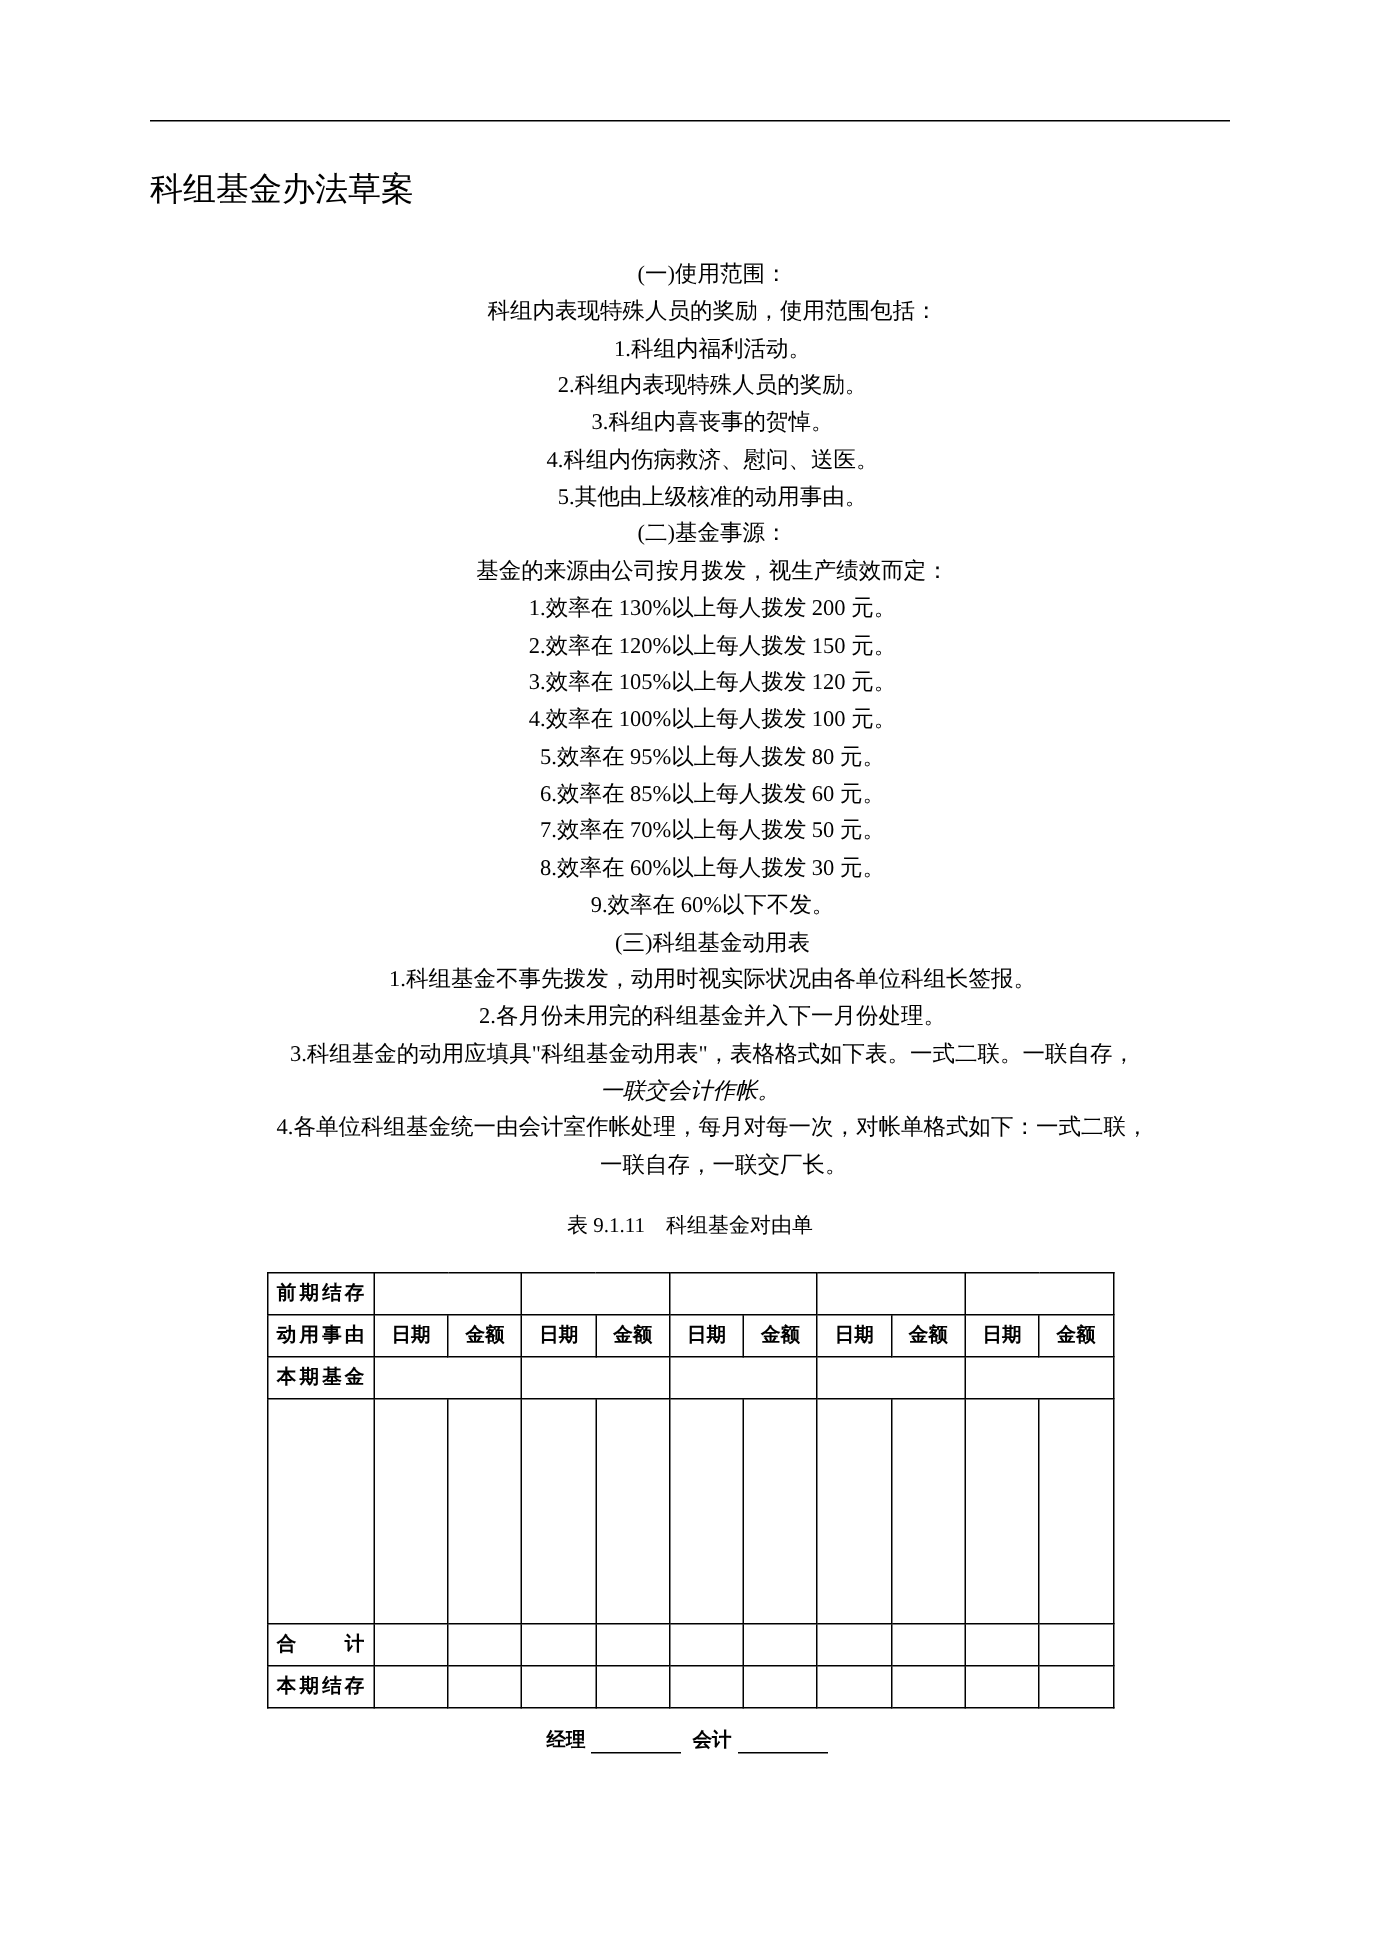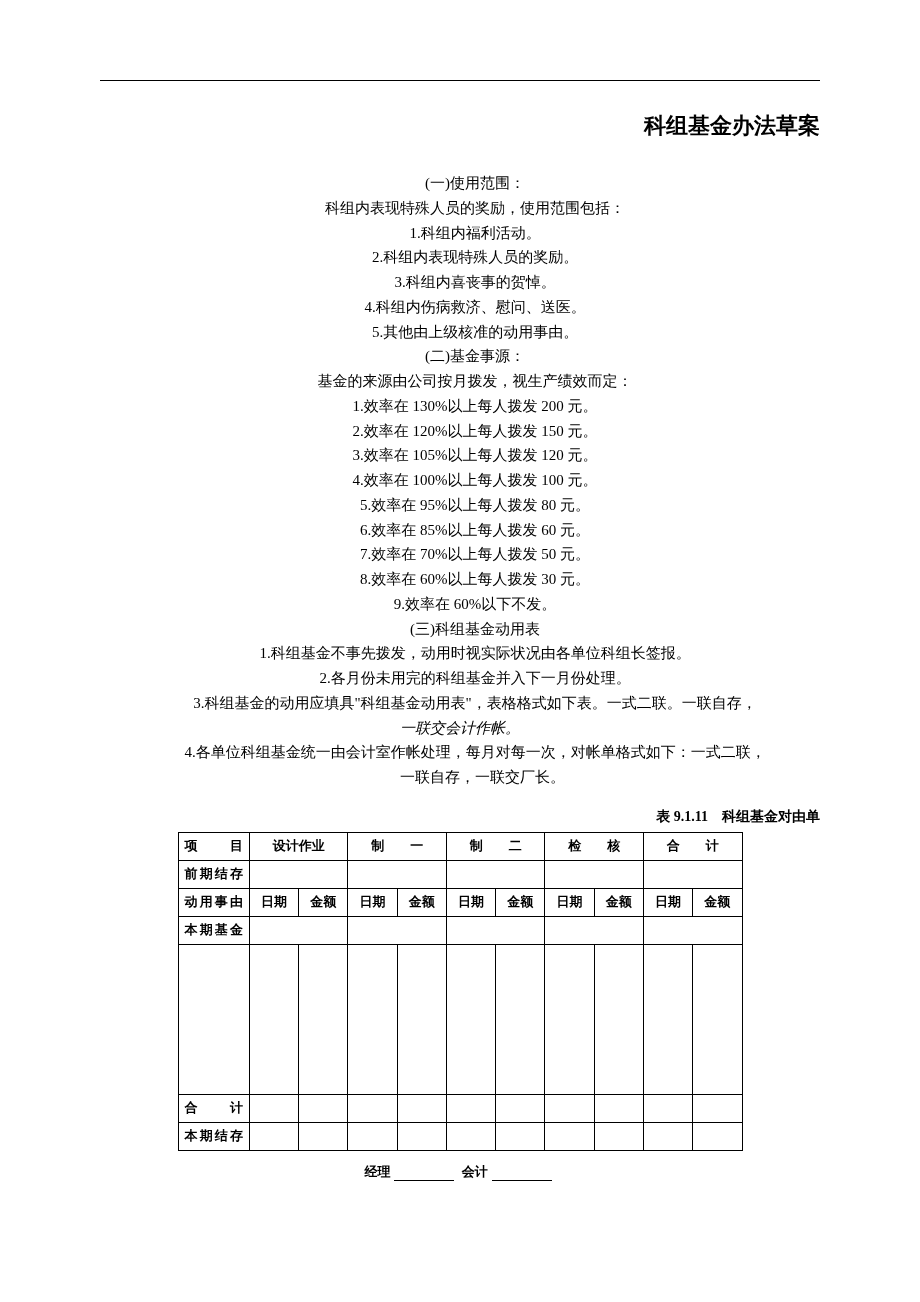--- a/index.html
+++ b/index.html
@@ -9,42 +9,42 @@
       padding: 80px 100px 60px 100px;
       font-family: "SimSun", "宋体", serif;
       color: #000;
     }
     .hr-line {
       border: none;
       border-top: 1px solid #000;
       margin-bottom: 30px;
     }
     .title {
-      text-align: right;
+      text-align: left;
       font-size: 22px;
-      font-weight: bold;
+      font-weight: normal;
       margin-bottom: 30px;
       font-family: "SimHei", "黑体", sans-serif;
     }
     .content {
       font-size: 15px;
       line-height: 1.65;
     }
     .content p {
       margin: 0;
       text-align: center;
     }
     .indent { text-indent: 2em; }
     .no-indent { text-indent: 0; font-style: italic; }
     .indent2 { text-indent: 3em; }
     .table-caption {
-      text-align: right;
-      font-weight: bold;
+      text-align: center;
+      font-weight: normal;
       font-size: 14px;
-      margin: 18px 0 6px 0;
+      margin: 18px 0 22px 0;
     }
     .table-wrap {
       display: flex;
       justify-content: center;
     }
     table {
       border-collapse: collapse;
       width: 565px;
       table-layout: fixed;
     }
@@ -122,28 +122,20 @@
     <col style="width:49px">
         <col style="width:49px">
         <col style="width:49px">
     <col style="width:49px">
         <col style="width:49px">
         <col style="width:49px">
     <col style="width:49px">
         <col style="width:49px">
   </colgroup>
   <tbody>
-        <tr class="row-hd">
-    <th class="row-label">项　　目</th>
-    <th colspan="2">设计作业</th>
-    <th colspan="2">制　　一</th>
-    <th colspan="2">制　　二</th>
-    <th colspan="2">检　　核</th>
-    <th colspan="2">合　　计</th>
-  </tr>
   <tr class="row-hd">
     <td class="row-label">前期结存</td>
     <td colspan="2"></td>
     <td colspan="2"></td>
     <td colspan="2"></td>
     <td colspan="2"></td>
     <td colspan="2"></td>
   </tr>
   <tr class="row-hd">
     <td class="row-label">动用事由</td>

